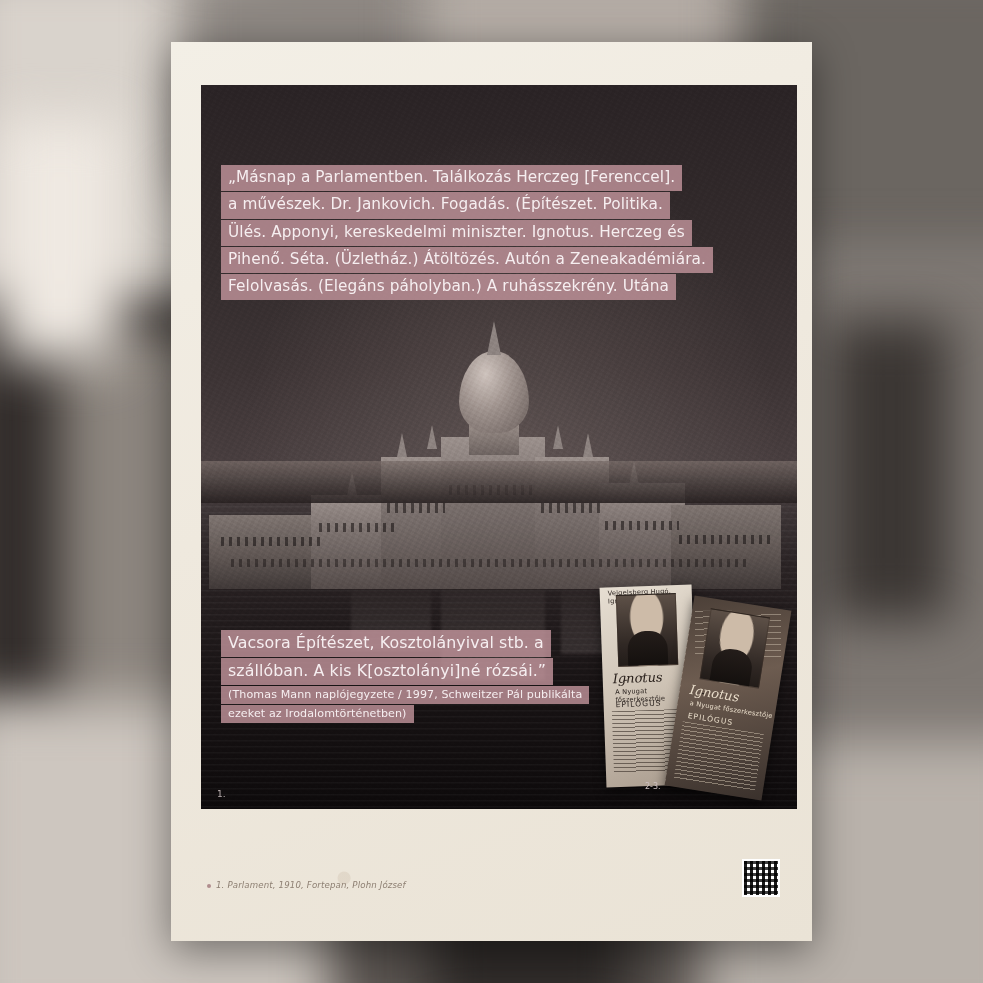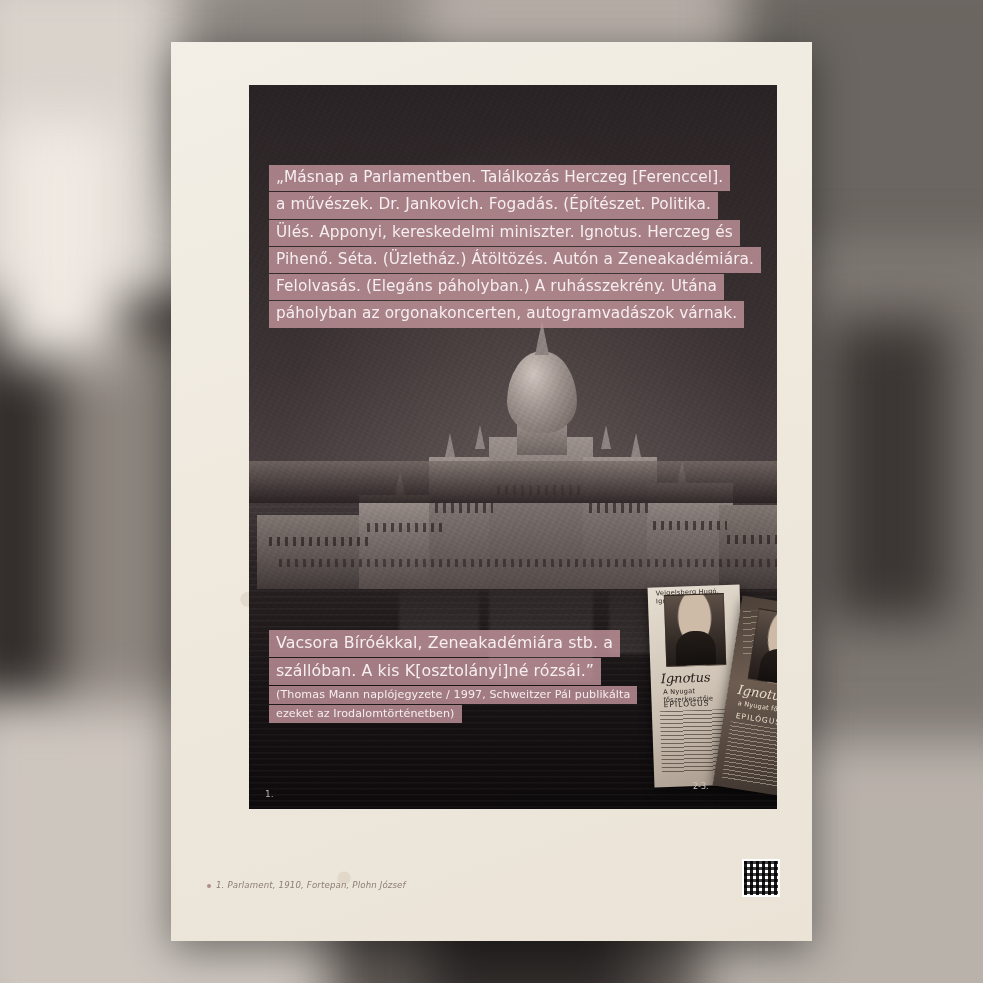--- a/index.html
+++ b/index.html
@@ -53,25 +53,24 @@
       radial-gradient(circle at 27% 93%, rgba(150,120,90,0.12) 0 6px, rgba(0,0,0,0) 7px),
       linear-gradient(160deg, #f3efe6 0%, #efe9de 45%, #eae3d6 100%);
     box-shadow: 0 10px 40px rgba(0,0,0,0.45);
   }
 
   
   #plate {
     position: absolute;
     left: 30px;
     top: 43px;
-    width: 528px;
+    width: 596px;
     height: 724px;
     overflow: hidden;
     background: #141011;
-    margin-left: 48px;
   }
   .sky {
     position: absolute;
     inset: 0 0 46% 0;
     background:
       radial-gradient(ellipse at 52% 100%, rgba(150,135,130,0.30) 0%, rgba(0,0,0,0) 62%),
       linear-gradient(180deg, #2a2325 0%, #332b2c 42%, #3c3334 72%, #4a4041 100%);
   }
   .water {
     position: absolute;
@@ -379,25 +378,24 @@
     <div class="refl" style="left:360px; top:505px; width:90px; height:64px; background:linear-gradient(180deg,#8d8280,#3d3534);"></div>
 
     <div class="grain"></div>
 
     <div id="quote-top">
       <div class="line">„Másnap a Parlamentben. Találkozás Herczeg [Ferenccel].</div>
       <div class="line">a művészek. Dr. Jankovich. Fogadás. (Építészet. Politika.</div>
       <div class="line">Ülés. Apponyi, kereskedelmi miniszter. Ignotus. Herczeg és</div>
       <div class="line">Pihenő. Séta. (Üzletház.) Átöltözés. Autón a Zeneakadémiára.</div>
       <div class="line">Felolvasás. (Elegáns páholyban.) A ruhásszekrény. Utána</div>
-      <div class="line">páholyban az orgonakoncerten, autogramvadászok várnak.</div>
     </div>
 
     <div id="quote-bottom">
-      <div class="line big">Vacsora Bíróékkal, Zeneakadémiára stb. a</div>
+      <div class="line big">Vacsora Építészet, Kosztolányival stb. a</div>
       <div class="line big">szállóban. A kis K[osztolányi]né rózsái.”</div>
       <div class="line small">(Thomas Mann naplójegyzete / 1997, Schweitzer Pál publikálta</div>
       <div class="line small">ezeket az Irodalomtörténetben)</div>
     </div>
 
     <div class="plate-num">1.</div>
 
     <div id="cards">
       <div class="card" id="card-left">
         <div class="card-cap" style="left:8px; top:2px;">Veigelsberg Hugó, Ignotus</div>

